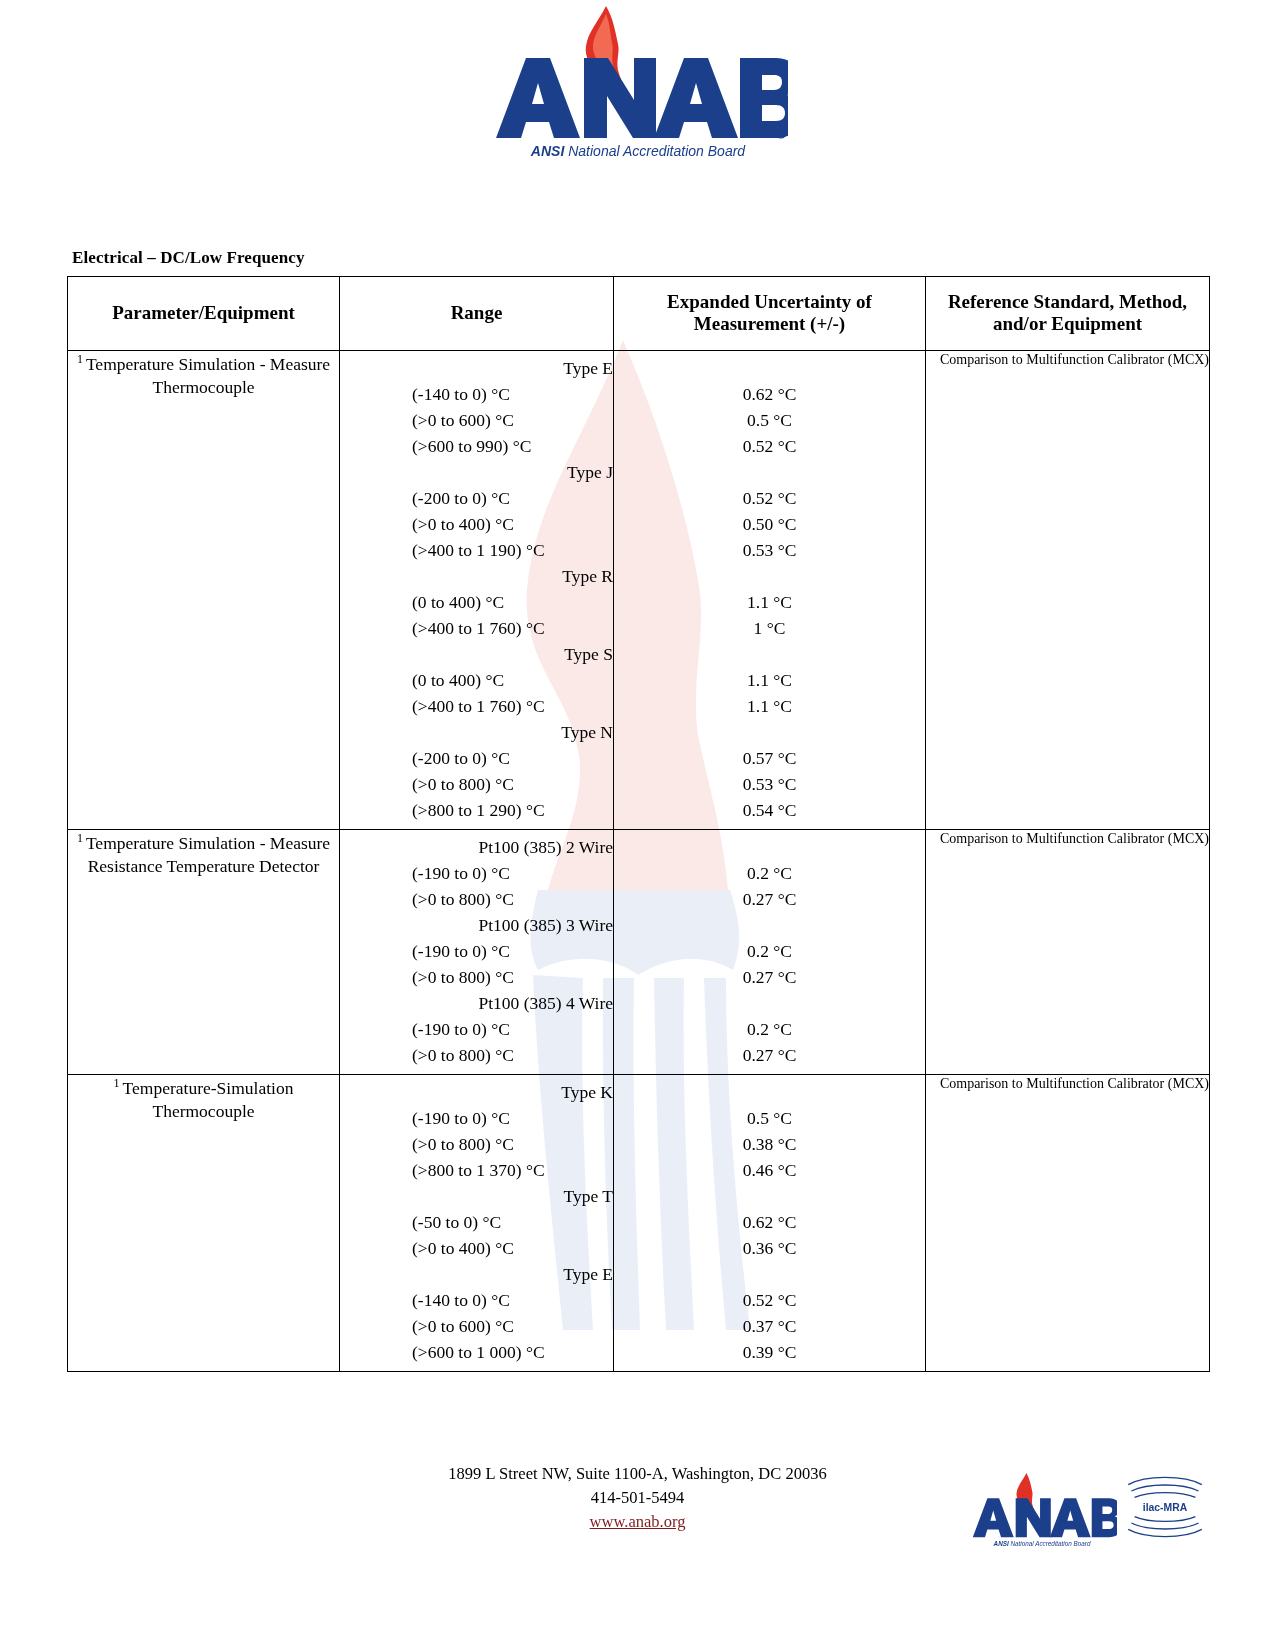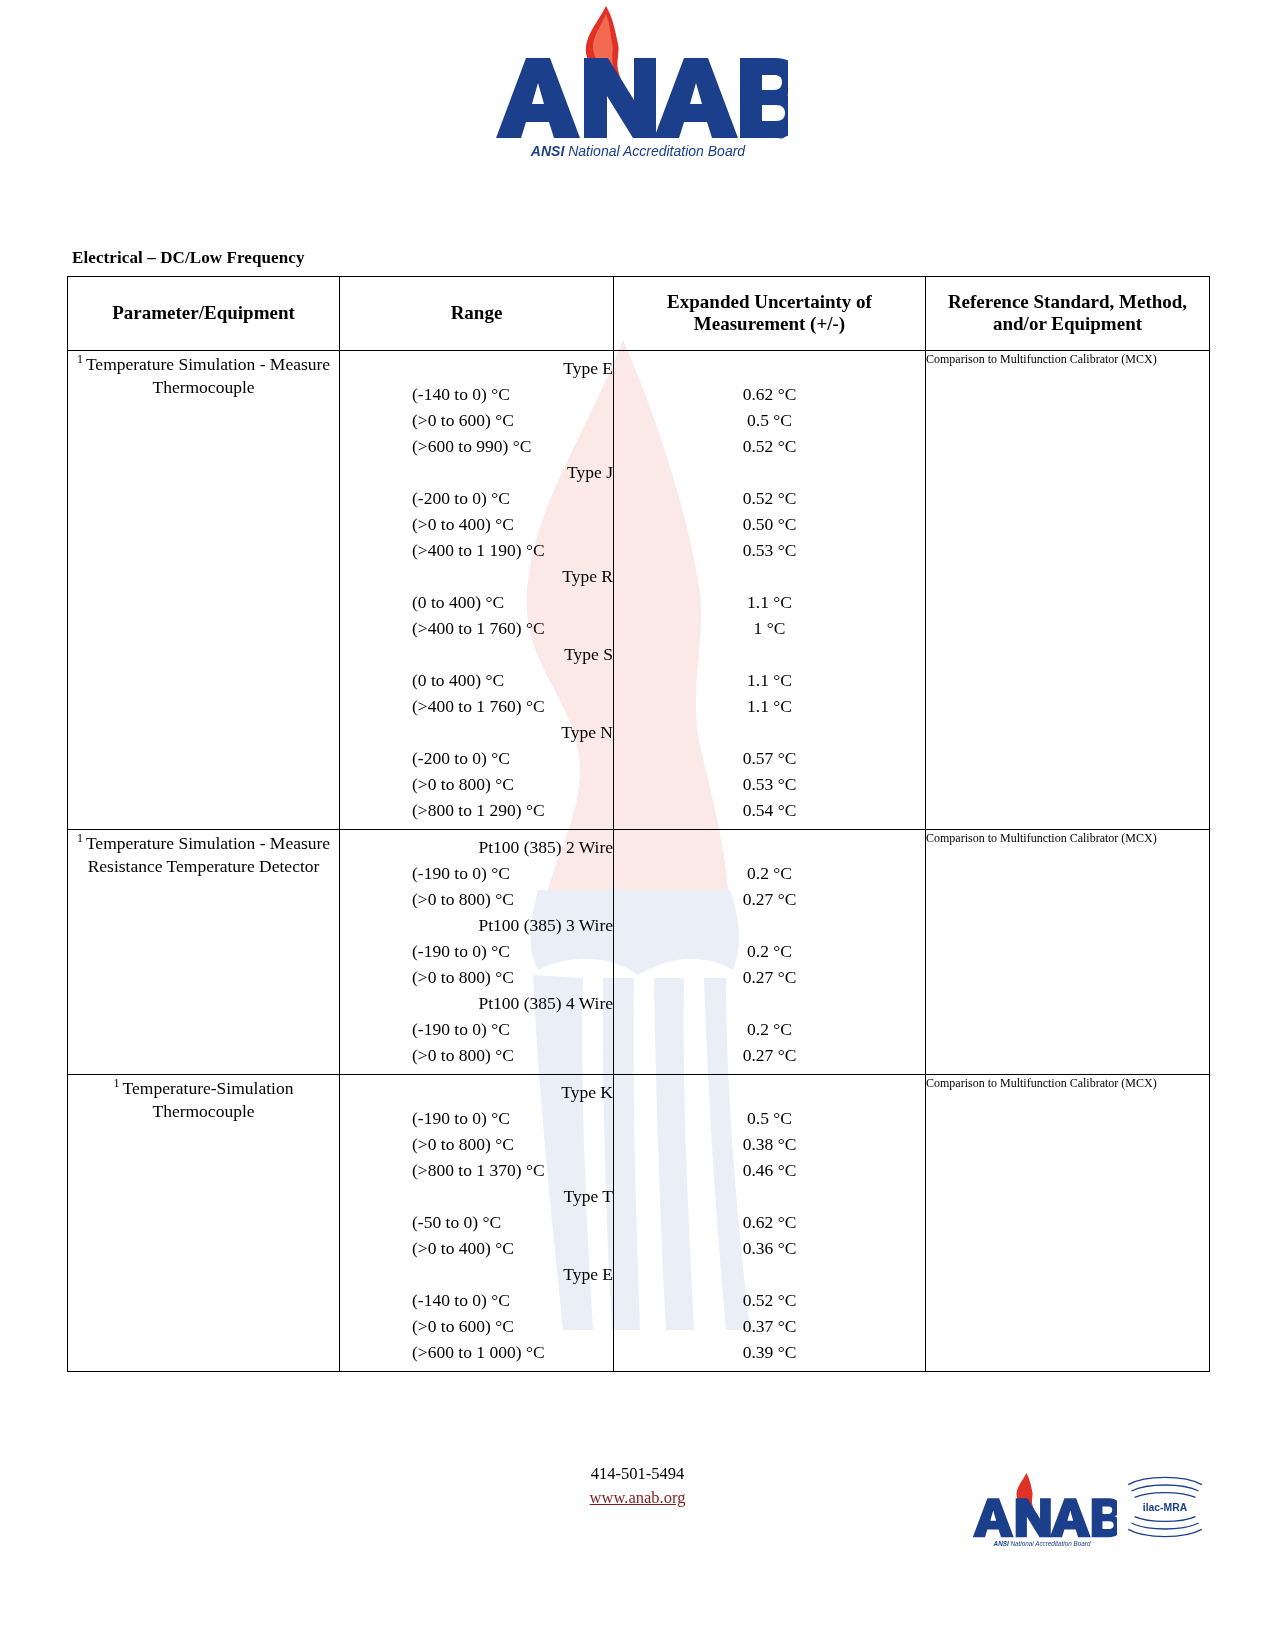--- a/index.html
+++ b/index.html
@@ -86,23 +86,23 @@
 
   .cell-param {
     text-align: center;
     vertical-align: middle;
     font-size: 17.5px;
     line-height: 1.35;
     padding: 6px 10px;
     margin-top: 30px;
   }
   .cell-ref {
-    text-align: left;
+    text-align: right;
     vertical-align: middle;
-    font-size: 12px;
+    font-size: 14px;
     line-height: 1.35;
     padding: 6px 8px;
   }
   .sup {
     font-size: 12px;
     vertical-align: super;
   }
 
   
   .range-list, .unc-list {
@@ -348,20 +348,21 @@
               <div class="row">0.39 °C</div>
             </div>
           </td>
           <td class="cell-ref">Comparison to Multifunction Calibrator (MCX)</td>
         </tr>
       </tbody>
   </table>
 
 
   <div class="footer-line footer-address">
+    <div>1899 L Street NW, Suite 1100-A, Washington, DC  20036</div>
     <div>414-501-5494</div>
     <div class="url">www.anab.org</div>
   </div>
 
   <div class="footer-logos">
     <svg width="150" height="78" viewBox="0 0 300 160" xmlns="http://www.w3.org/2000/svg">
       <path d="M118 6 C110 22 100 32 98 46 C96 58 104 64 106 74 C108 82 102 90 99 96 L137 96 C136 86 132 78 130 70 C128 60 132 52 130 44 C127 30 125 18 118 6 Z" fill="#e03127"></path>
       <g fill="#1b3f8b">
         <path d="M8 138 L38 58 L62 58 L92 138 L66 138 L61 122 L38 122 L33 138 Z M44 104 L56 104 L50 83 Z"></path>
         <path d="M96 138 L96 58 L120 58 L146 100 L146 58 L168 58 L168 138 L145 138 L119 96 L119 138 Z"></path>

